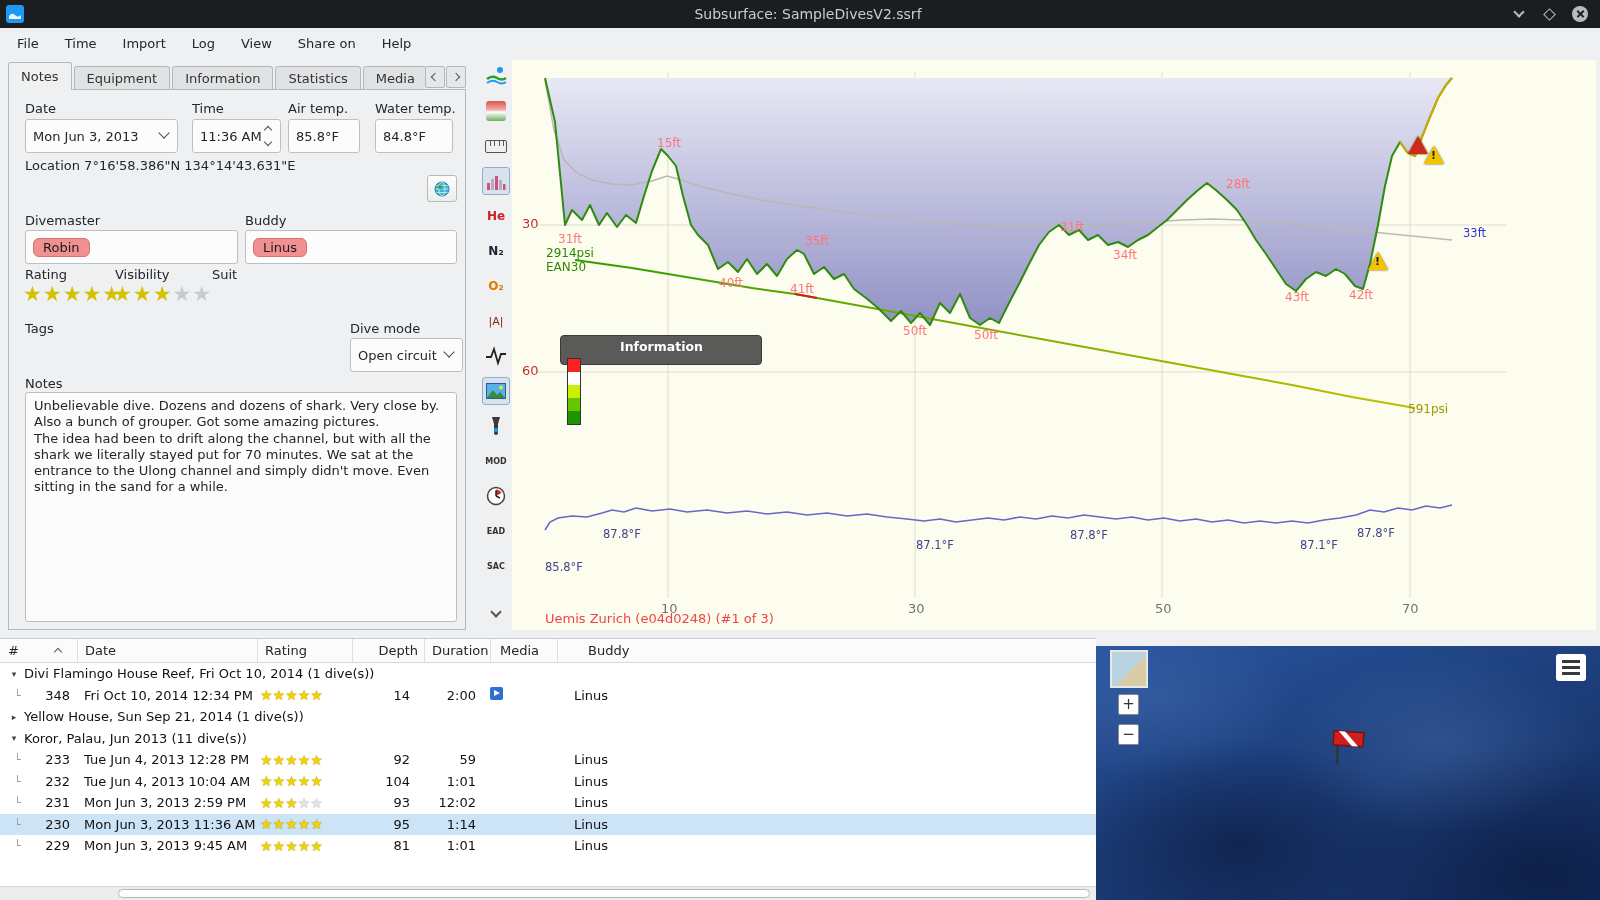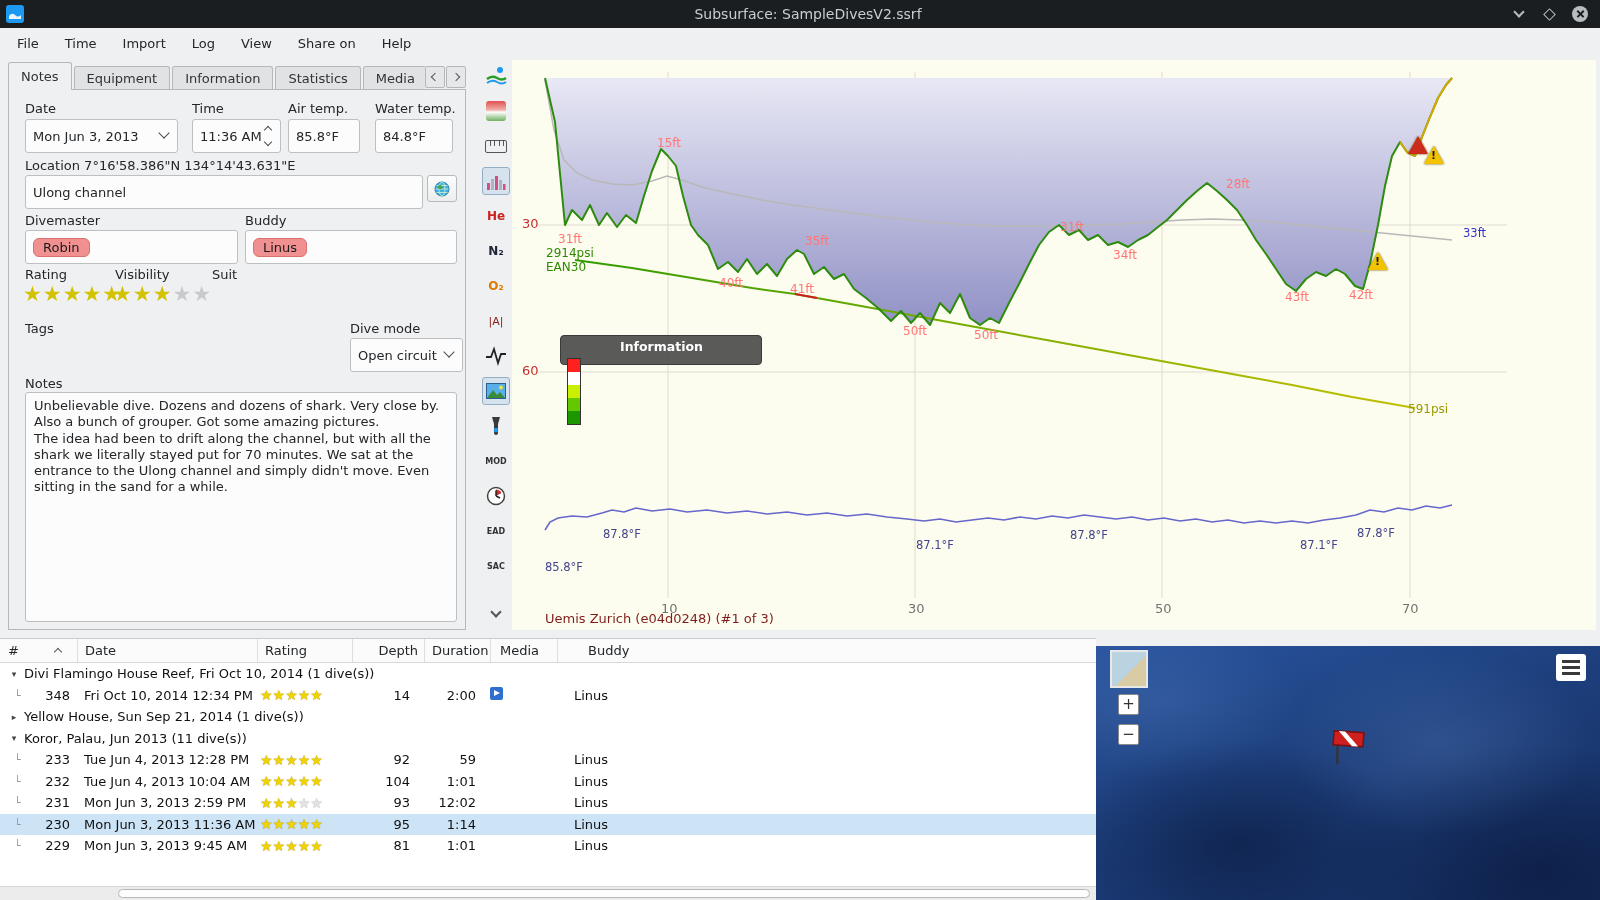--- a/index.html
+++ b/index.html
@@ -71,21 +71,21 @@
   .profile svg.plot{position:absolute;left:0;top:0;width:100%;height:100%;}
   .profile-labels{position:absolute;inset:0;pointer-events:none;}
   .plabel{position:absolute;font-size:12px;white-space:nowrap;}
   .plabel.depth{color:#ff7575;}
   .plabel.axis-y{color:#c53030;font-size:13px;}
   .plabel.axis-x{color:#737373;font-size:13px;}
   .plabel.press{color:#2d8a00;}
   .plabel.press-end{color:#9a9a00;}
   .plabel.temp{color:#44448c;font-size:11.5px;}
   .plabel.mean{color:#3333cc;font-size:11.5px;}
-  .plabel.dc{color:#7f1d1d;font-size:13px;}
+  .plabel.dc{color:#ef4444;font-size:13px;}
   .infobox{position:absolute;width:202px;background:rgba(76,76,76,0.92);border:1px solid #3a3a3a;border-radius:4px;color:#fff;padding:3px 8px 7px 27px;font-size:12.5px;line-height:1.35;z-index:5;}
   .ib-title{text-align:center;font-weight:bold;margin-bottom:1px;margin-left:-18px;}
   .legend{position:absolute;left:6px;top:22px;width:14px;border:1px solid #333;}
   .legend div{width:12px;height:13px;}
   .warn{position:absolute;width:0;height:0;border-left:10px solid transparent;border-right:10px solid transparent;border-bottom:18px solid #f3c300;filter:drop-shadow(0 0 1px #6a5200);}
   .warn .bang{position:absolute;left:-3px;top:3px;font-size:11px;font-weight:bold;color:#1a1a1a;}
 
   
   .divelist{position:absolute;left:0;top:638px;width:1096px;height:262px;background:#ffffff;border-top:1px solid #c9cdd0;}
   .dl-header{display:flex;height:24px;background:#fbfbfb;border-bottom:1px solid #d5d8da;align-items:stretch;font-size:13px;color:#232629;}
@@ -191,23 +191,20 @@
         <span>11:36 AM</span>
       </div>
     <div class="input" style="left:279px;top:29px;width:72px">
         <span>85.8°F</span>
       </div>
     <div class="input" style="left:366px;top:29px;width:78px">
         <span>84.8°F</span>
       </div>
 
     <span class="flabel" style="left:16px;top:68px">Location 7°16'58.386"N 134°14'43.631"E</span>
-    <div class="input" style="left:16px;top:85px;width:398px">
-        <span>Ulong channel</span>
-      </div>
     <div class="gbtn" style="left:418px;top:85px">
       <svg width="16" height="16" viewBox="0 0 16 16">
           <circle cx="8" cy="8" r="7" fill="#3daee9" stroke="#1f7aad"></circle>
           <ellipse cx="8" cy="8" rx="3" ry="7" fill="none" stroke="#bfe7c9" stroke-width="1"></ellipse>
           <path d="M1.5 8 H14.5 M2.5 4.5 H13.5 M2.5 11.5 H13.5" stroke="#bfe7c9" stroke-width="1" fill="none"></path>
           <path d="M4 5 Q6 3 8 5 Q10 7 7 8 Q4 9 4 5" fill="#46a546" stroke="none"></path>
         </svg>
     </div>
 
     <span class="flabel" style="left:16px;top:123px">Divemaster</span>

